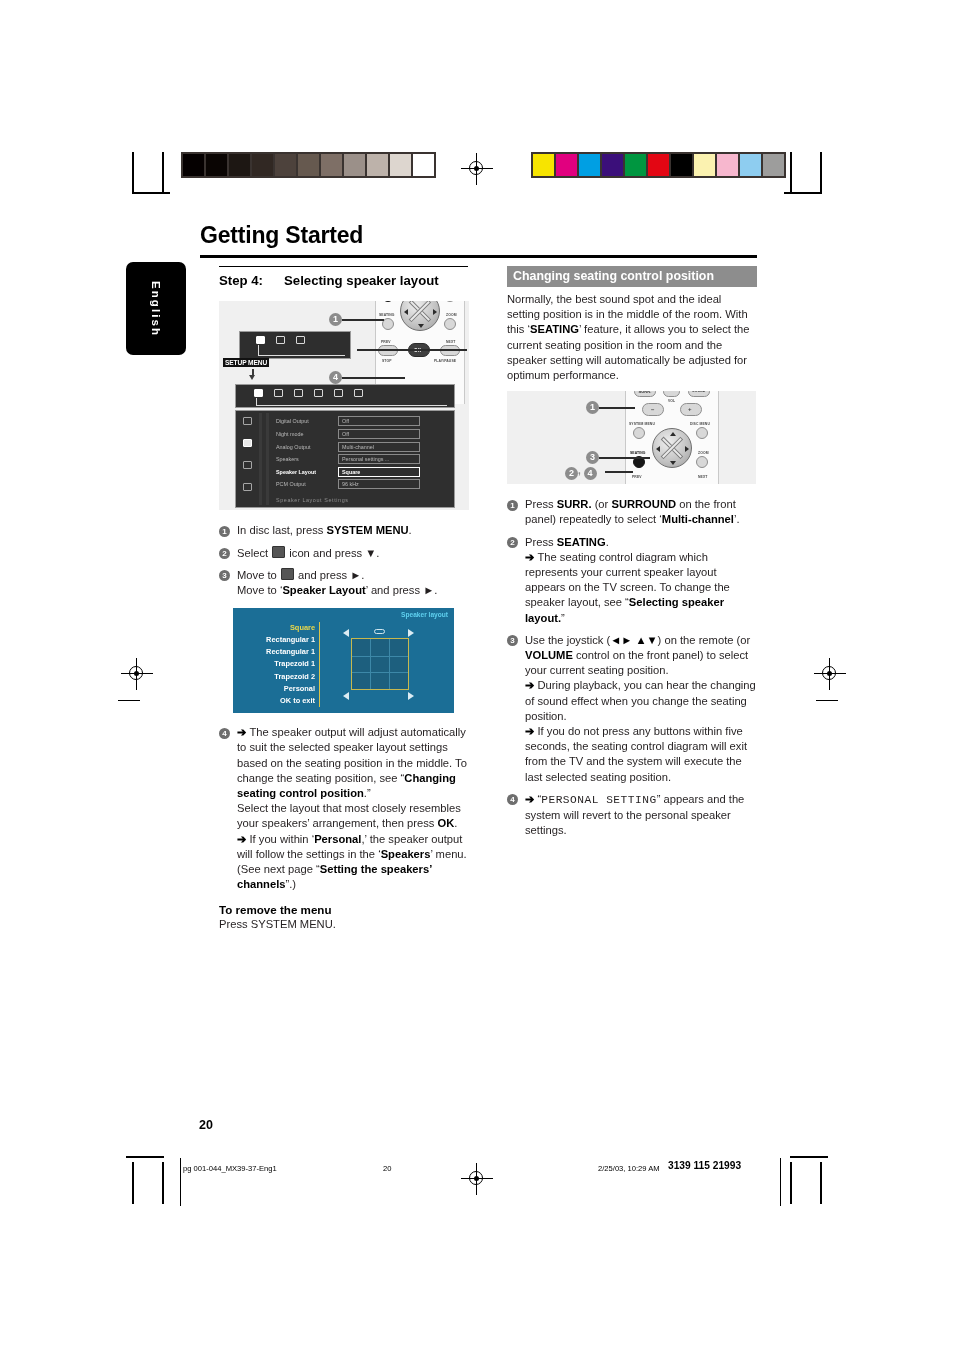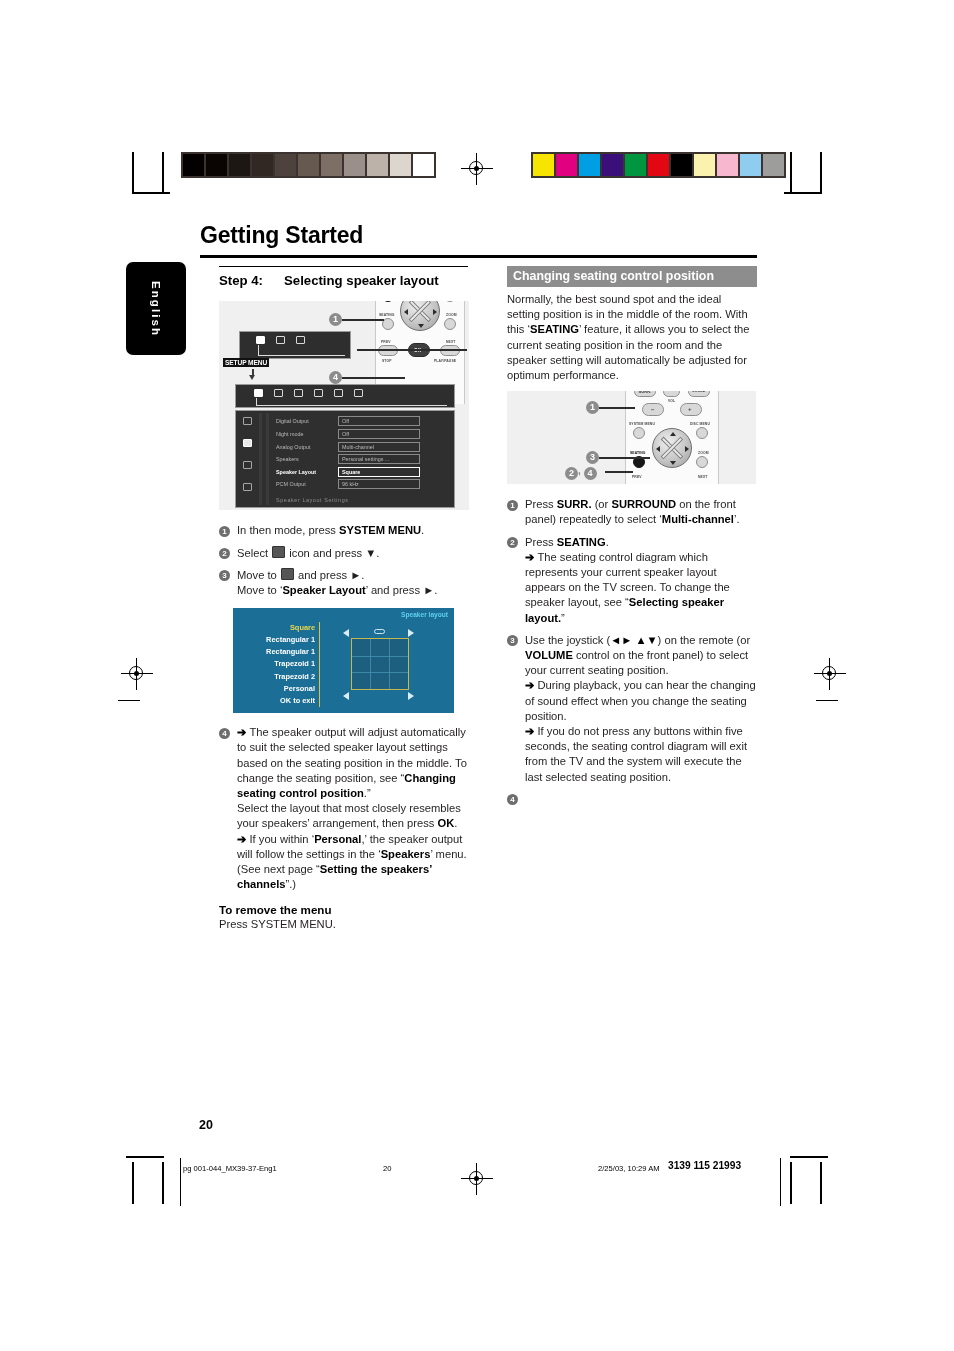--- a/index.html
+++ b/index.html
@@ -509,21 +509,21 @@
             <div class="val">96 kHz</div>
           </div>
         </div>
       <div class="osd-foot" style="left:40px; bottom:4px;">Speaker  Layout  Settings</div>
     </div>
   </div>
 
   <ol class="steps" id="left-steps-a" style="margin-top:13px;">
       <li>
         <span class="num">1</span>
-        <div><span>In then mode, press </span><span class="b">SYSTEM MENU</span><span>.</span></div>
+        <div><span>In disc last, press </span><span class="b">SYSTEM MENU</span><span>.</span></div>
       </li>
       <li>
         <span class="num">2</span>
         <div><span>Select </span><span style="display: inline-block; width: 11px; height: 10px; background: rgb(85, 85, 85); border: 1px solid rgb(51, 51, 51); vertical-align: -1px; margin: 0px 1px; border-radius: 1px;"></span><span> icon and press ▼.</span></div>
       </li>
       <li>
         <span class="num">3</span>
         <div><span>Move to </span><span style="display: inline-block; width: 11px; height: 10px; background: rgb(85, 85, 85); border: 1px solid rgb(51, 51, 51); vertical-align: -1px; margin: 0px 1px; border-radius: 1px;"></span><span> and press ►.</span></div>
         <div><span>Move to ‘</span><span class="b">Speaker Layout</span><span>’ and press ►.</span></div>
       </li>
@@ -633,20 +633,21 @@
         <div><span class="b">➔ </span><span>The seating control diagram which represents your current speaker layout appears on the TV screen. To change the speaker layout, see “</span><span class="b">Selecting speaker layout.</span><span>”</span></div>
       </li>
       <li>
         <span class="num">3</span>
         <div><span>Use the joystick (</span><span class="b">◄► ▲▼</span><span>) on the remote (or </span><span class="b">VOLUME</span><span> control on the front panel) to select your current seating position.</span></div>
         <div><span class="b">➔ </span><span>During playback, you can hear the changing of sound effect when you change the seating position.</span></div>
         <div><span class="b">➔ </span><span>If you do not press any buttons within five seconds, the seating control diagram will exit from the TV and the system will execute the last selected seating position.</span></div>
       </li>
       <li>
         <span class="num">4</span>
+        <div><span class="b">➔ </span><span>“</span><span style="font-family: &quot;Liberation Mono&quot;, monospace; letter-spacing: 0.5px;">PERSONAL  SETTING</span><span>” appears and the system will revert to the personal speaker settings.</span></div>
       </li>
     </ol>
 </div>
 
 <div id="folio">20</div>
 
 <div class="cropmark" style="left:180px; top:1158px; width:1px; height:48px;"></div>
 <div class="cropmark" style="left:780px; top:1158px; width:1px; height:48px;"></div>
 
 <div class="foot-txt" style="left:183px; top:1164px;">pg 001-044_MX39-37-Eng1</div>

